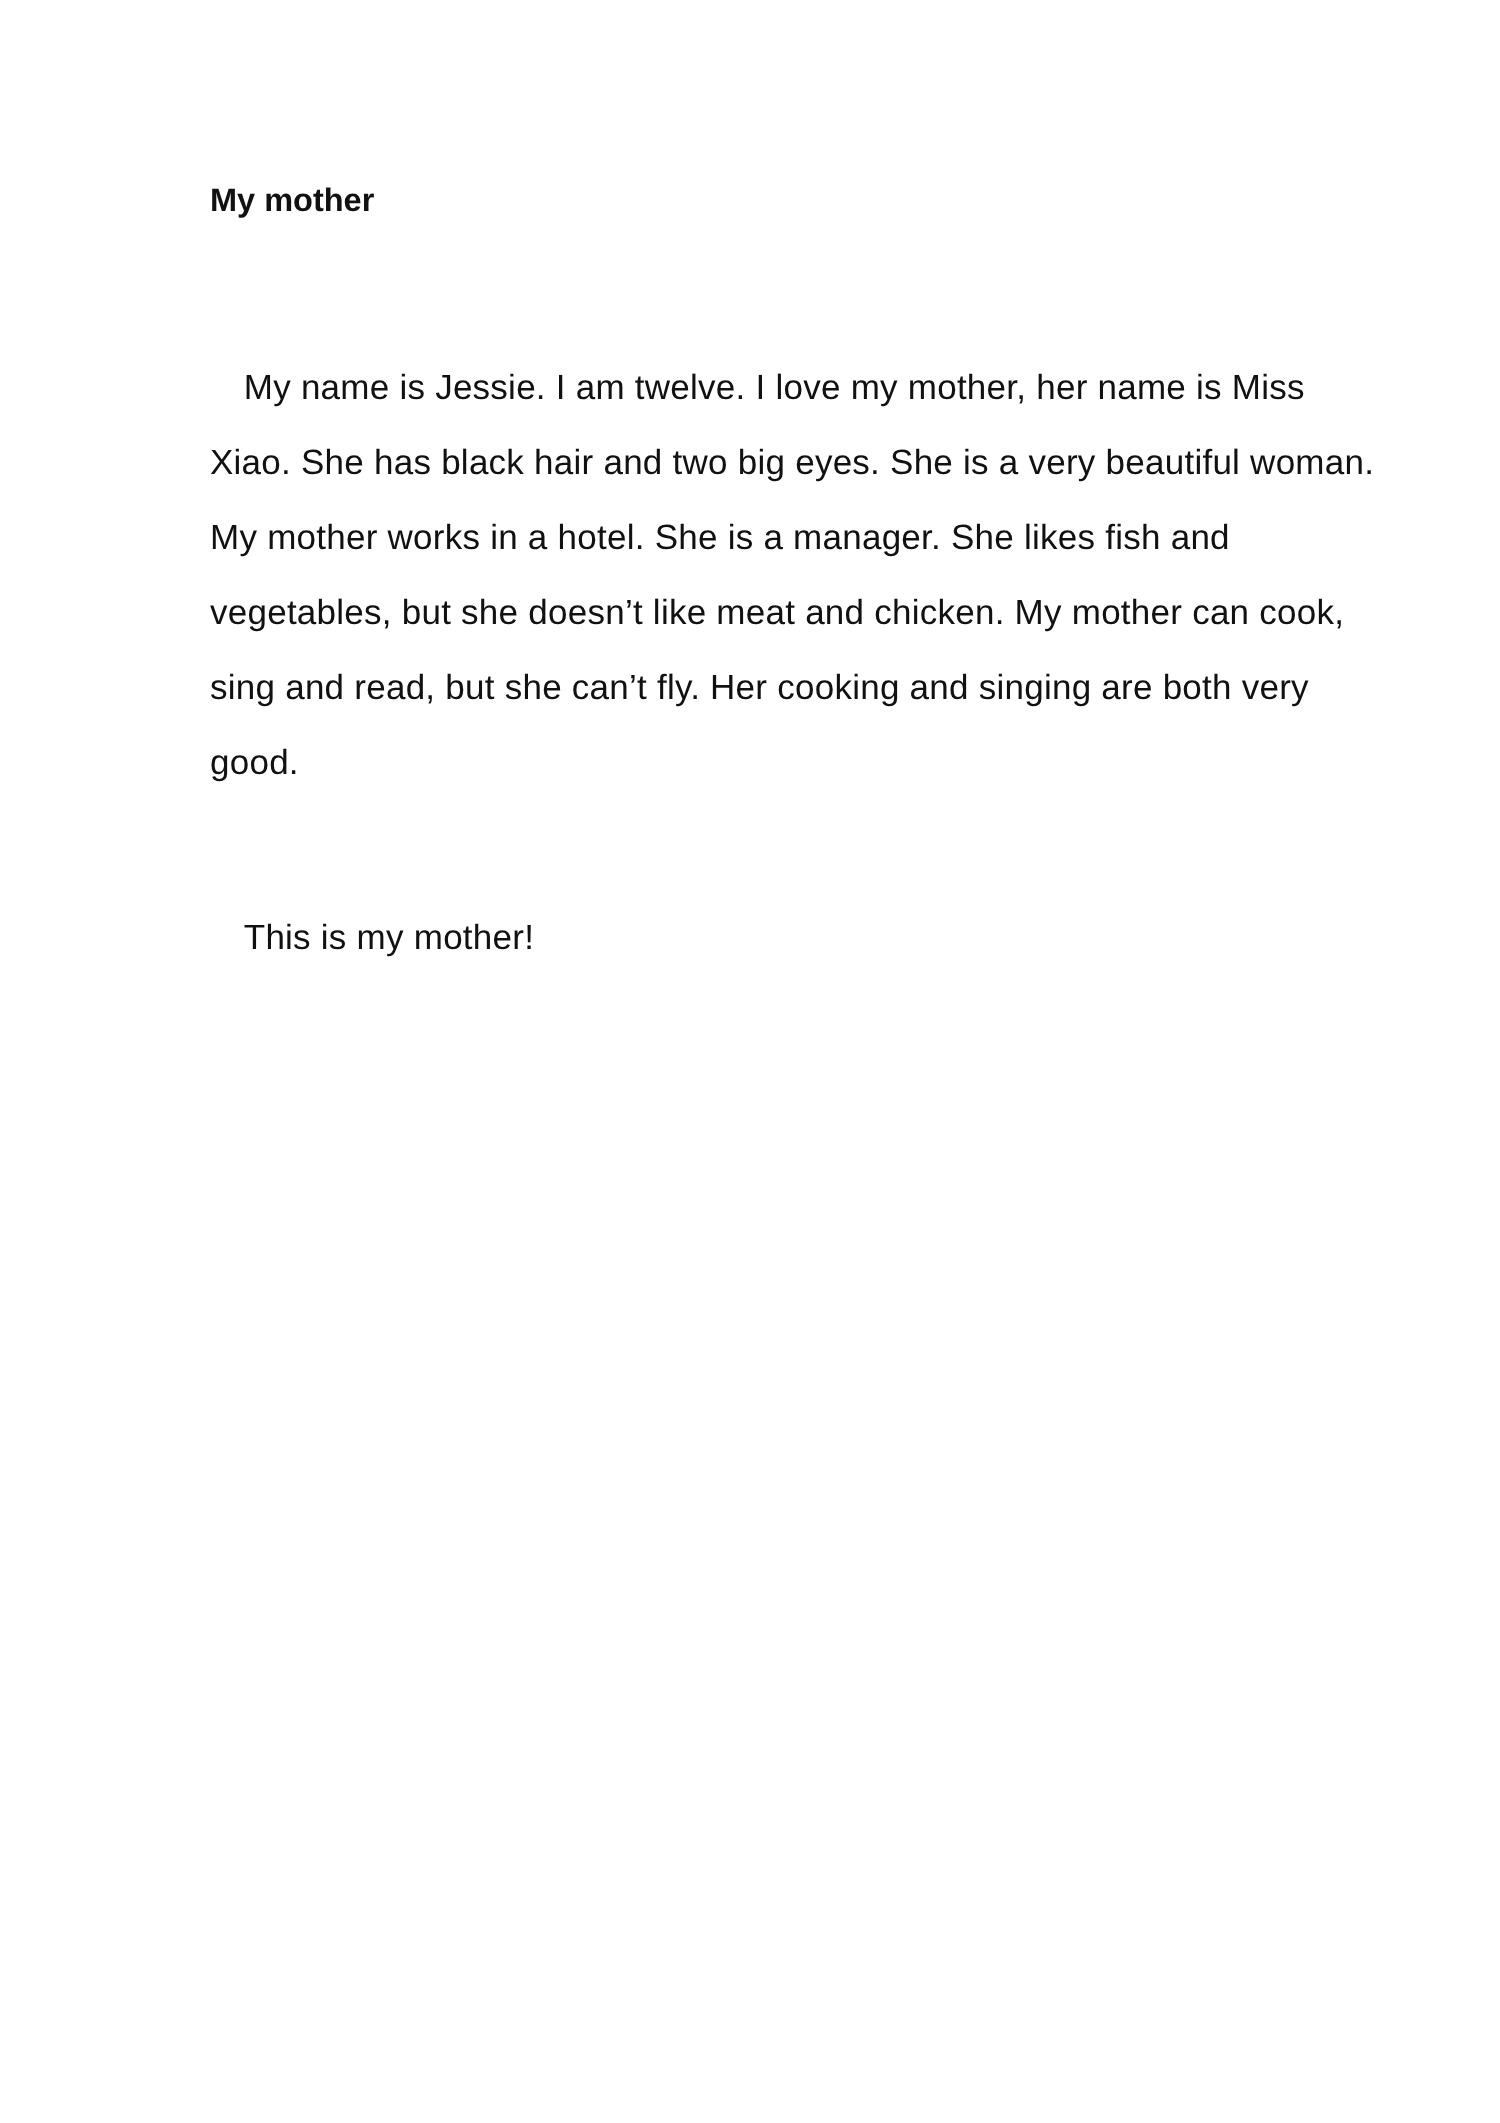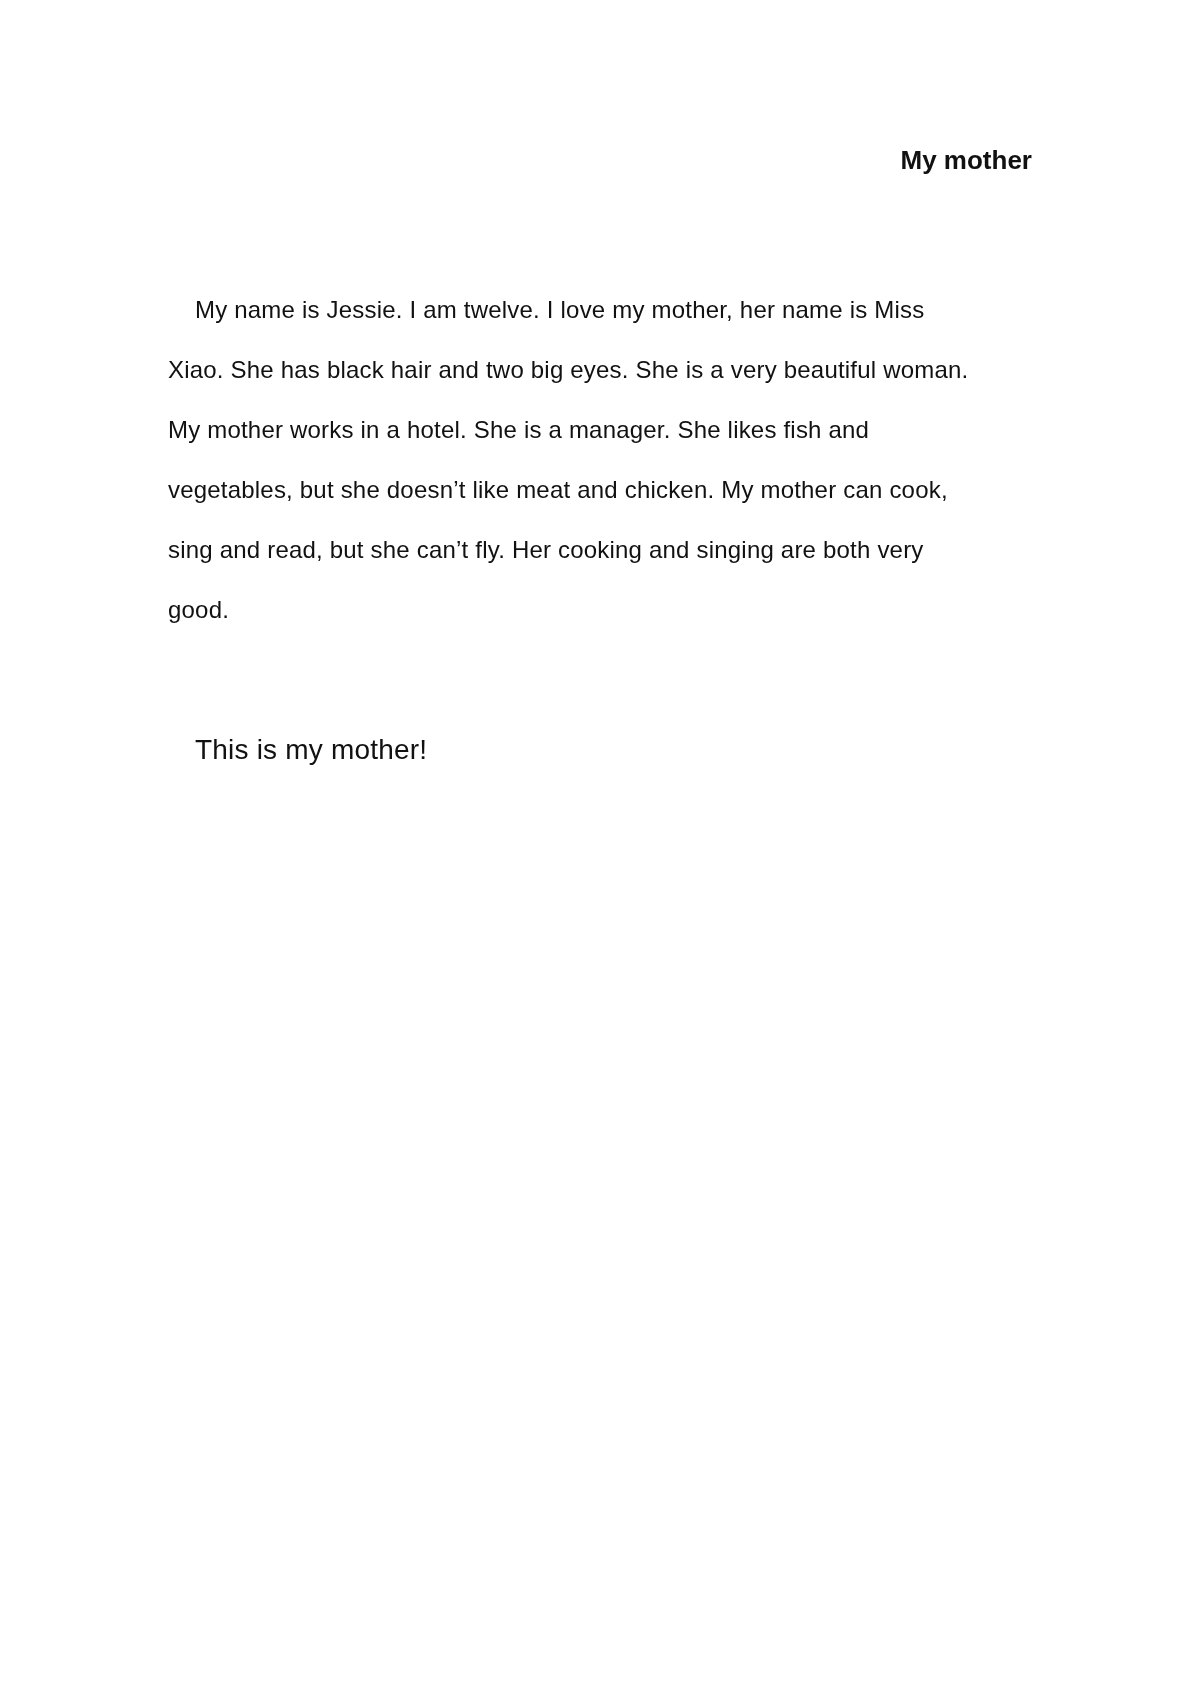--- a/index.html
+++ b/index.html
@@ -18,29 +18,29 @@
   .page {
     position: absolute;
     top: 0;
     left: 0;
     width: 1200px;
     height: 1698px;
     background: #ffffff;
   }
   .doc-title {
     margin: 140px 168px 0 168px;
-    text-align: right;
+    text-align: left;
     font-weight: bold;
     font-size: 26px;
     line-height: 40px;
     white-space: pre-line;
   }
   .doc-paragraph {
     margin: 100px 60px 0 168px;
-    font-size: 24px;
+    font-size: 28px;
     line-height: 60px;
     text-indent: 27px;
     white-space: pre-line;
     letter-spacing: 0.2px;
   }
   .doc-closing {
     margin: 80px 60px 0 168px;
     font-size: 28px;
     line-height: 60px;
     text-indent: 27px;

